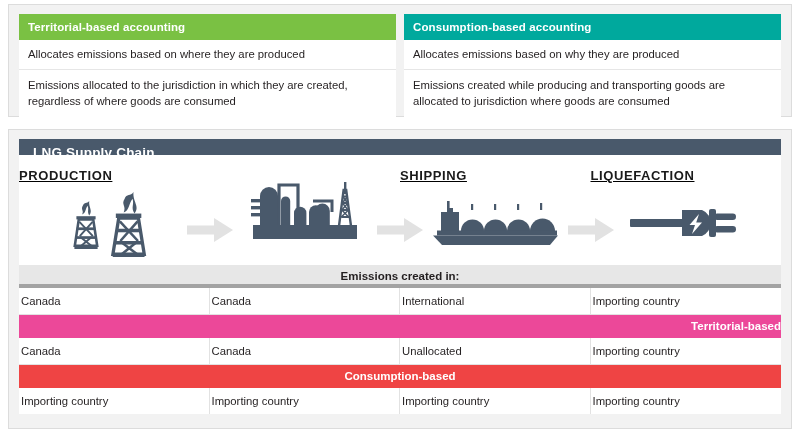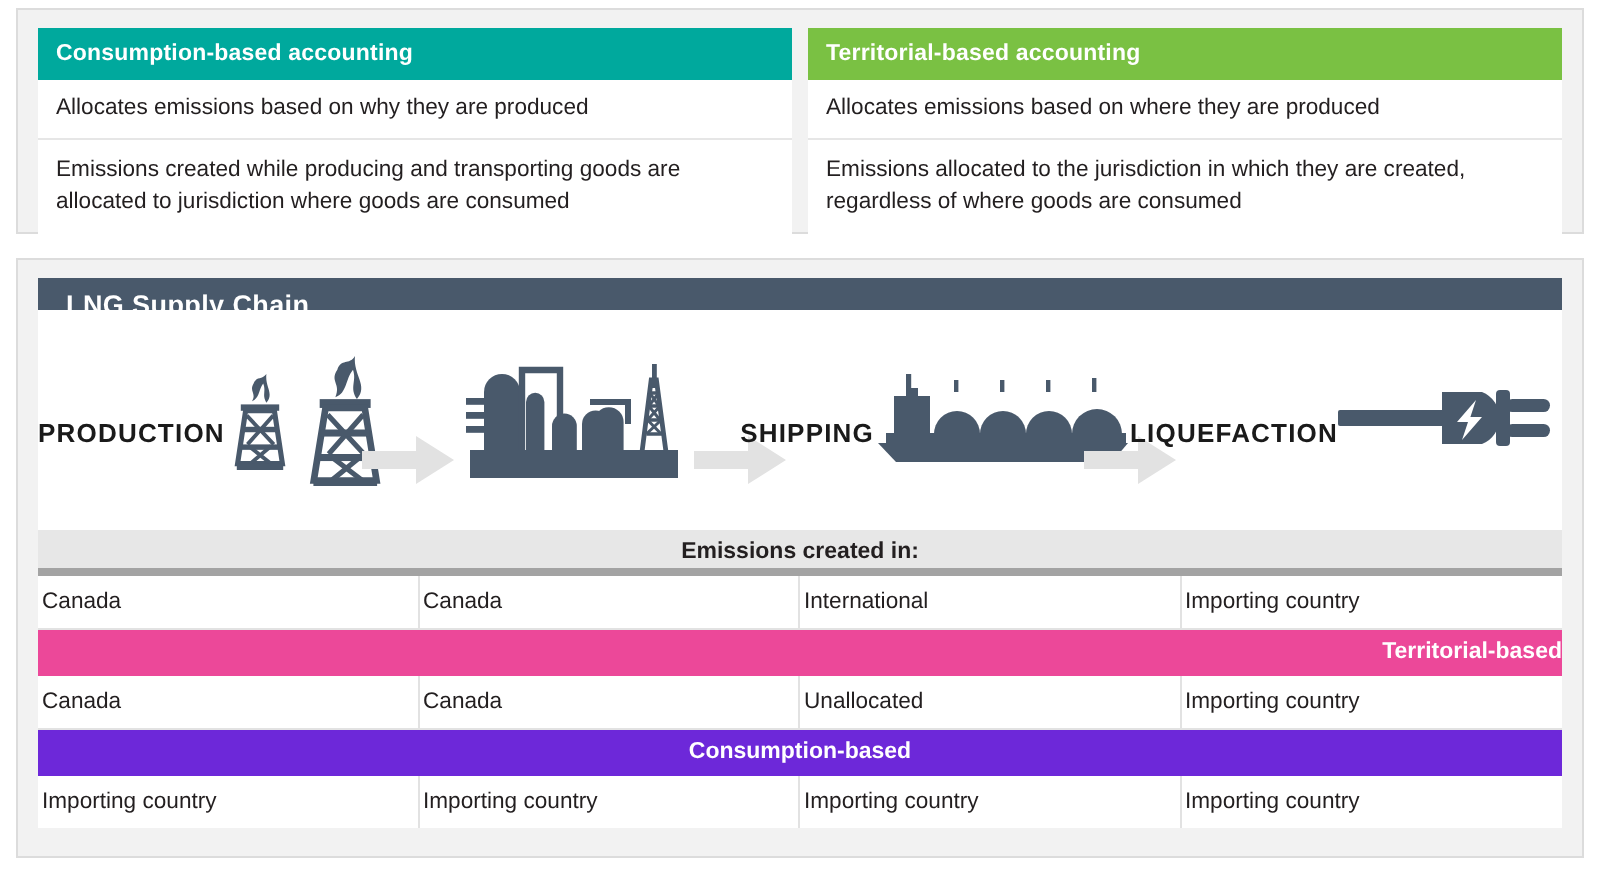--- a/index.html
+++ b/index.html
@@ -64,22 +64,23 @@
   
   .stage-strip {
     background: #ffffff;
     height: 110px;
     display: flex;
     align-items: stretch;
     position: relative;
   }
   .stage {
     flex: 1 1 25%;
-    display: flex; flex-direction: row; align-items: center;
+    display: flex; flex-direction: column; 
     position: relative;
+    text-decoration: underline;
   }
   .stage-label {
     font-size: 13px; font-weight: bold; color: #1a1a1a;
     letter-spacing: .6px;
     margin-top: 13px;
   }
   .stage-icon {
     flex: 1;
     display: flex; align-items: center; justify-content: center;
     width: 100%;
@@ -99,21 +100,21 @@
     font-size: 11.5px;
     font-weight: bold;
     color: #231f20;
     background: #e7e7e7;
     padding: 5px 0 5px 0;
     height: 23px;
     line-height: 13px;
     border-bottom: 4px solid #a3a3a3;
   }
   .band-green { background: #ec4899; color: #ffffff; border-bottom: none; text-align: right; }
-  .band-teal  { background: #6d28d9; color: #ffffff; border-bottom: none; }
+  .band-teal  { background: #ef4444; color: #ffffff; border-bottom: none; }
   .row {
     display: flex;
     background: #ffffff;
     border-bottom: 1px solid #e2e2e2;
   }
   .row:last-child { border-bottom: none; }
   .cell {
     flex: 1 1 25%;
     text-align: left;
     font-size: 11.3px;
@@ -127,29 +128,29 @@
 </style>
 </head>
 <body>
 
 <div class="page">
 
   <div class="panel" id="comparison-panel">
     <div class="compare">
 
       <div class="compare-col">
+        <div class="compare-head head-green">Territorial-based accounting</div>
+        <div class="compare-cell r1">Allocates emissions based on where they are produced</div>
+        <div class="compare-cell r2">Emissions allocated to the jurisdiction in which they are created, regardless of where goods are consumed</div>
+      </div>
+
+      <div class="compare-col">
         <div class="compare-head head-teal">Consumption-based accounting</div>
         <div class="compare-cell r1">Allocates emissions based on why they are produced</div>
         <div class="compare-cell r2">Emissions created while producing and transporting goods are allocated to jurisdiction where goods are consumed</div>
-      </div>
-
-      <div class="compare-col">
-        <div class="compare-head head-green">Territorial-based accounting</div>
-        <div class="compare-cell r1">Allocates emissions based on where they are produced</div>
-        <div class="compare-cell r2">Emissions allocated to the jurisdiction in which they are created, regardless of where goods are consumed</div>
       </div>
 
     </div>
   </div>
 
   <div class="panel" id="supply-chain-panel">
 
     <div id="lng-header">LNG Supply Chain</div>
 
     <div class="stage-strip">

